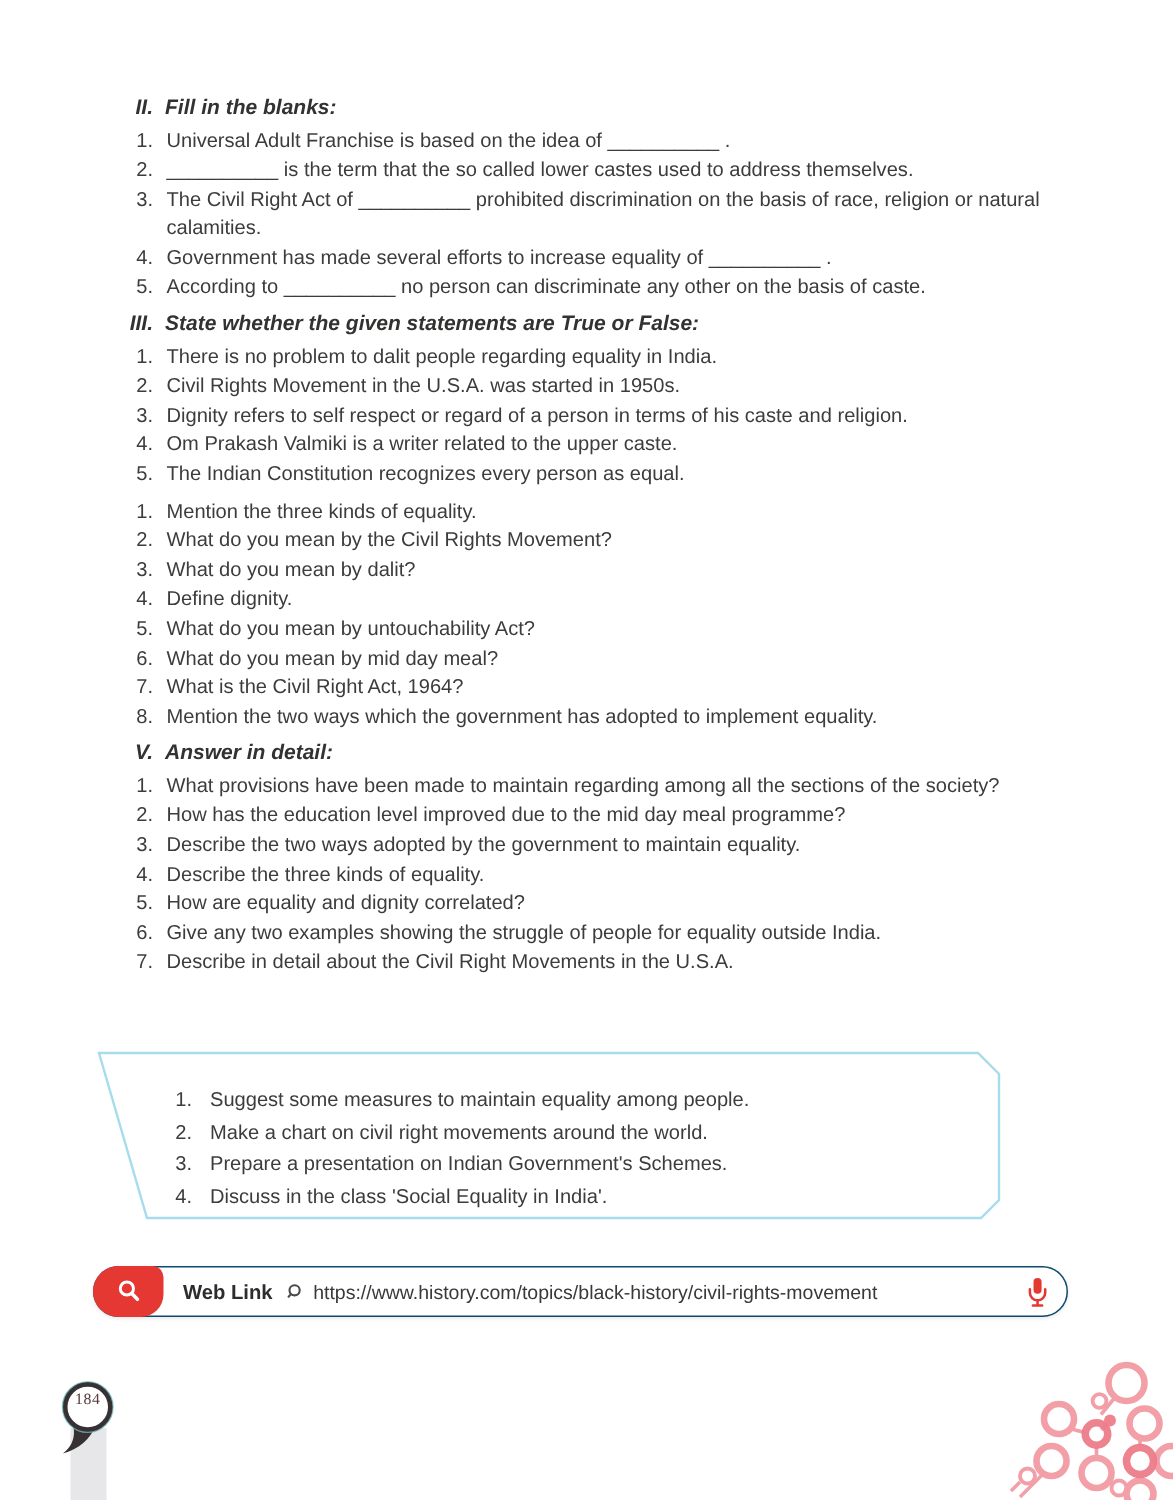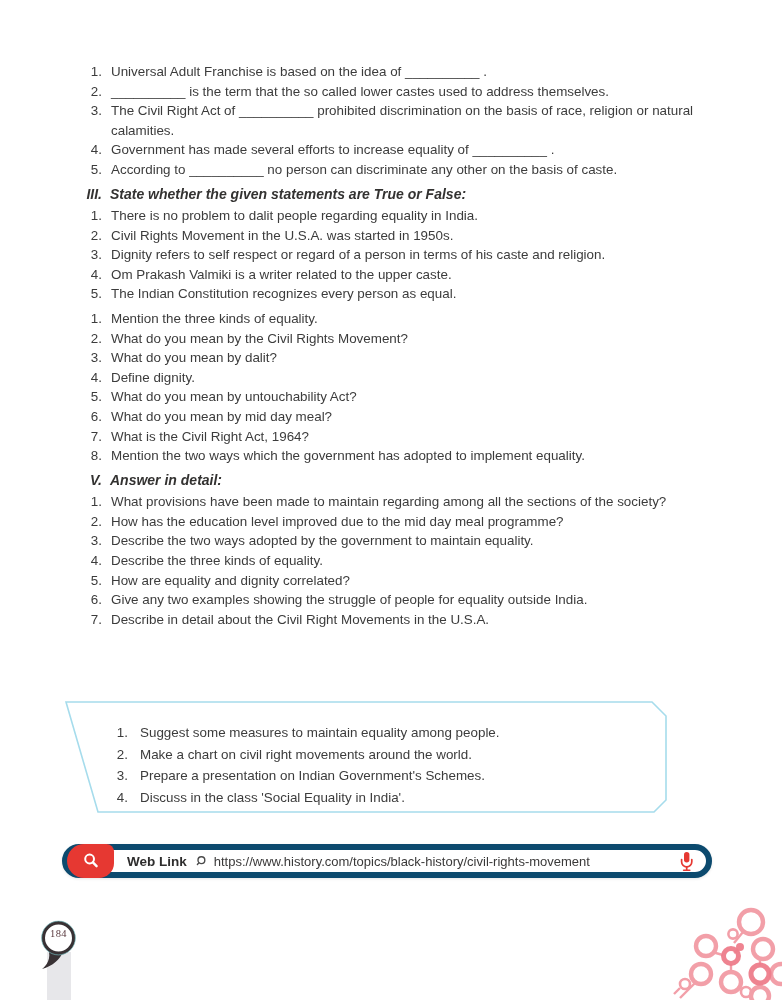--- a/index.html
+++ b/index.html
@@ -27,41 +27,45 @@
   .banner-lightblue{position:absolute;left:46px;top:28px;width:198px;height:7px;background:#79cdec;
     clip-path:polygon(0 0,100% 0,calc(100% - 4px) 100%,5px 100%);}
   .banner-main{position:absolute;left:0;top:3px;width:204px;height:26px;background:#1c9ad6;
     clip-path:polygon(0 0,100% 0,calc(100% - 13px) 100%,0 100%);
     color:#fff;font-weight:bold;font-size:14.6px;line-height:26px;padding-left:9px;box-sizing:border-box;letter-spacing:.2px;}
   .activity-list{position:absolute;left:42px;top:36px;width:560px;}
   .activity-list .qrow{font-size:13.4px;line-height:21.5px;}
   .activity-list .qnum{flex:0 0 22px;padding-right:12px;}
   
   .weblink{position:absolute;left:62px;top:844px;width:650px;height:34px;background:#fff;
-    border:6px solid #0c4a6e;border-radius:18px;box-shadow:0 1px 3px rgba(0,0,0,.10);
+    border:1px solid #0c4a6e;border-radius:18px;box-shadow:0 1px 3px rgba(0,0,0,.10);
     display:flex;align-items:center;box-sizing:border-box;}
   .wl-search{flex:0 0 47px;height:34px;margin:-1px 0 -1px -1px;background:#e63832;
     border-radius:18px 8px 16px 18px;display:flex;align-items:center;justify-content:center;}
   .wl-label{margin-left:13px;font-weight:bold;font-size:13.5px;color:#2e2d2d;}
   .wl-glyph{margin-left:8px;display:flex;align-items:center;}
   .wl-url{margin-left:7px;font-size:13px;color:#3a3939;text-decoration:none;}
   .wl-mic{margin-left:auto;margin-right:12px;display:flex;align-items:center;}
   
   .pagebar{position:absolute;left:47px;top:952px;width:24px;height:48px;background:#e7e7ea;}
   .pagebadge{position:absolute;left:36px;top:918px;width:48px;height:56px;}
   .pagebadge .num{position:absolute;left:7px;top:10px;width:31px;text-align:center;
     font-family:"Liberation Serif", serif;font-size:10.5px;color:#59393e;letter-spacing:.4px;}
   
   .decor{position:absolute;right:0;bottom:0;}
 </style>
 </head>
 <body>
 
 <main class="content">
     <section class="qsection">
+    <div class="shead">
+      <span class="snum">II.</span>
+      <h3 class="stitle">Fill in the blanks:</h3>
+    </div>
     <ol class="qlist">
         <li class="qrow">
     <span class="qnum">1.</span>
     <span class="qtext">Universal  Adult Franchise is based on the idea of __________ .</span>
   </li>
         <li class="qrow">
     <span class="qnum">2.</span>
     <span class="qtext">__________ is the term that the so called lower castes used to address themselves.</span>
   </li>
         <li class="qrow">

